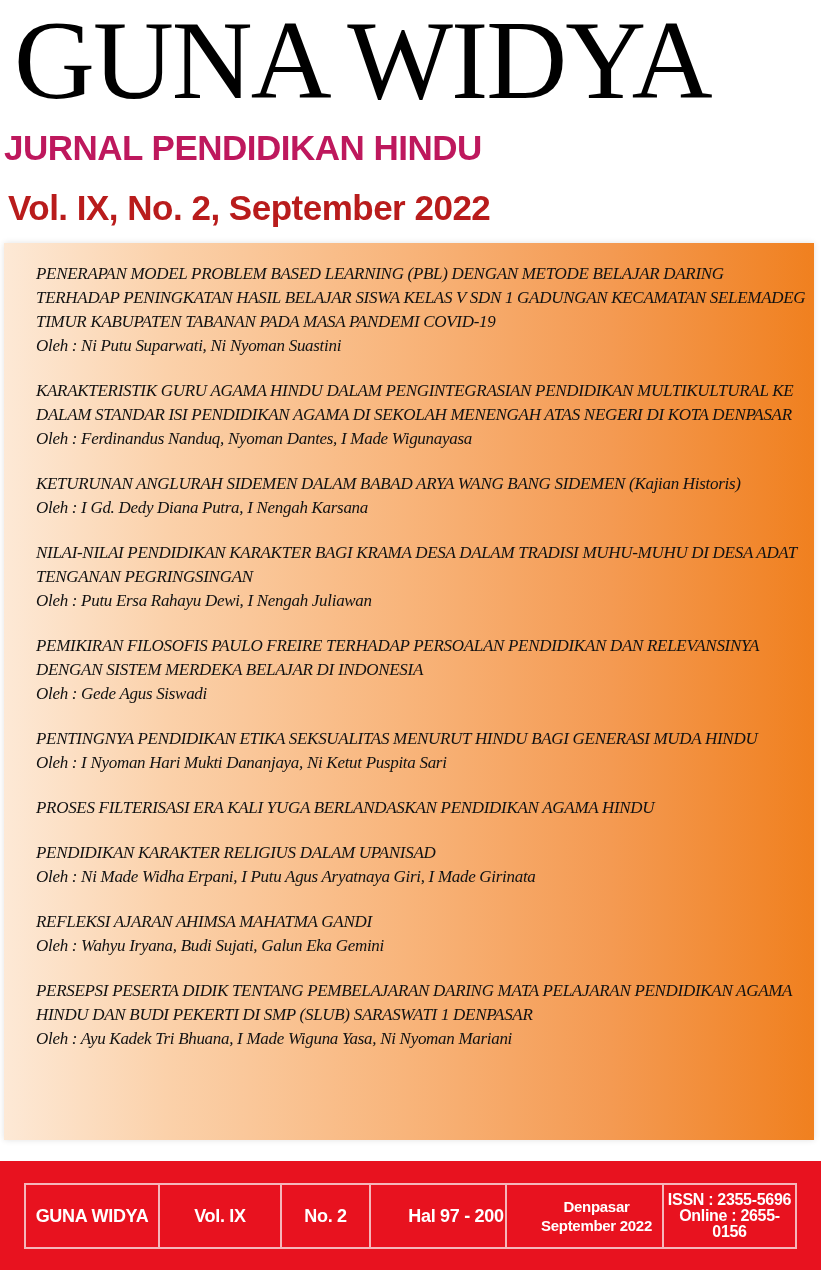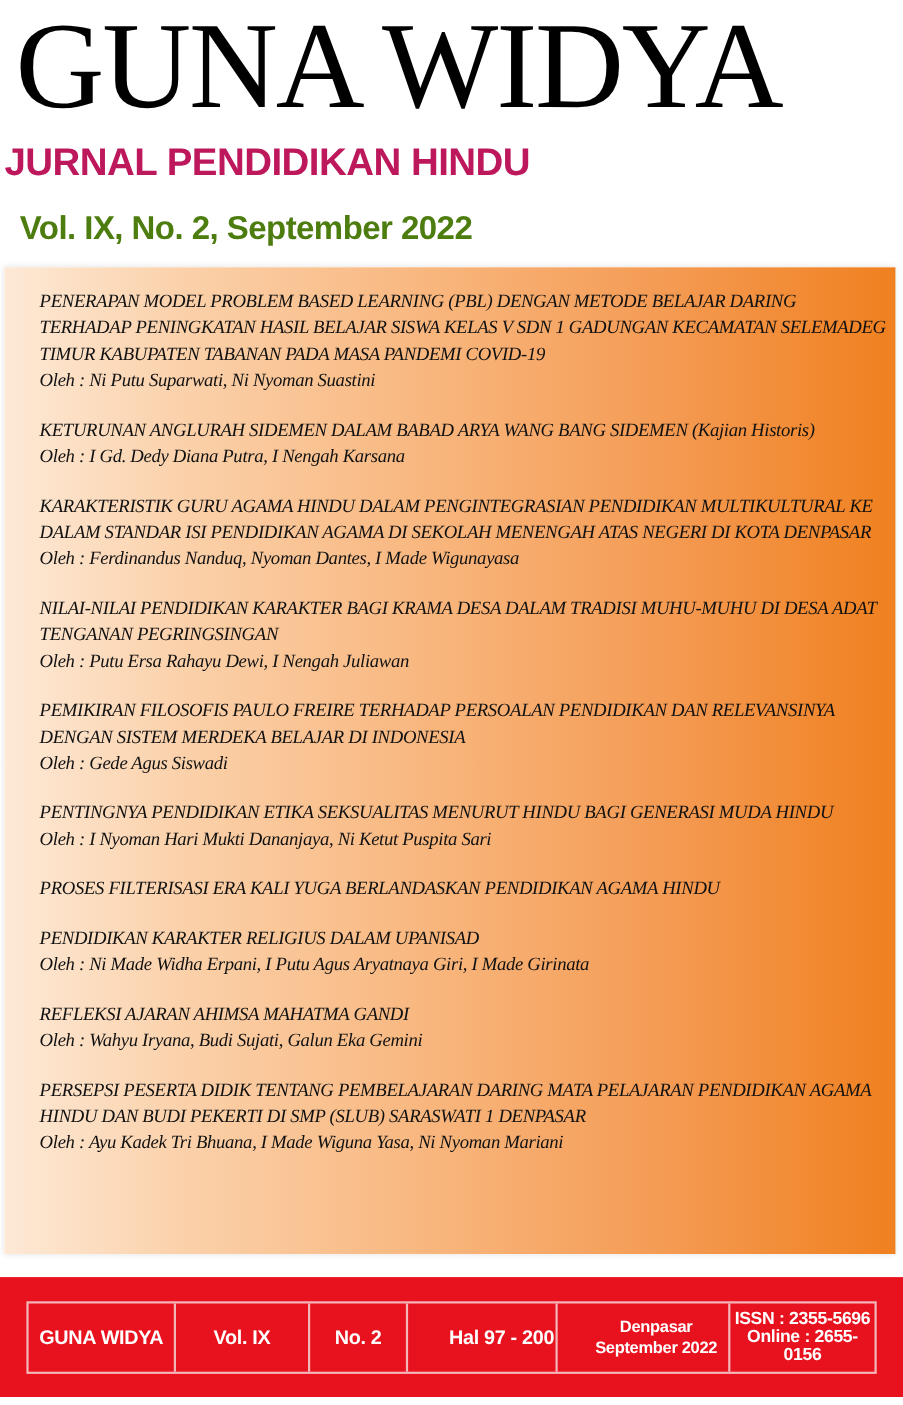--- a/index.html
+++ b/index.html
@@ -15,23 +15,23 @@
       letter-spacing: -2px; white-space: nowrap;
       transform: scaleX(1.0); transform-origin: left top;
     }
     .journal-subtitle {
       position: absolute; left: 4px; top: 128px;
       font-family: "Liberation Sans", sans-serif; font-weight: bold;
       font-size: 35px; line-height: 40px; color: #be185d;
       letter-spacing: -0.5px; white-space: nowrap;
     }
     .issue-line {
-      position: absolute; left: 18px; top: 190px;
+      position: absolute; left: 8px; top: 190px;
       font-family: "Liberation Sans", sans-serif; font-weight: bold;
-      font-size: 30px; line-height: 36px; color: #4d7c0f;
+      font-size: 35px; line-height: 36px; color: #b91c1c;
       letter-spacing: -0.5px; white-space: nowrap;
     }
     .toc-panel {
       position: absolute; left: 4px; top: 243px; width: 810px; height: 897px;
       background: linear-gradient(to right, #fde9d6 0%, #fbd1aa 20%, #f8b47a 50%, #f49a52 75%, #f0801f 100%);
       box-shadow: 0 0 6px rgba(0,0,0,0.12);
     }
     .toc-list {
       position: absolute; left: 36px; top: 262px; width: 770px;
       list-style: none; margin: 0; padding: 0; font-style: italic;
@@ -75,26 +75,26 @@
 <div class="issue-line">Vol. IX, No. 2, September 2022</div>
 
 <div class="toc-panel"></div>
 
 <ul class="toc-list">
   <li class="toc-item">
     <div class="toc-title">PENERAPAN MODEL PROBLEM BASED LEARNING (PBL) DENGAN METODE BELAJAR DARING TERHADAP PENINGKATAN HASIL BELAJAR SISWA KELAS V SDN 1 GADUNGAN KECAMATAN SELEMADEG TIMUR KABUPATEN TABANAN PADA MASA PANDEMI COVID-19</div>
     <div class="toc-authors">Oleh : Ni Putu Suparwati, Ni Nyoman Suastini</div>
   </li>
   <li class="toc-item">
+    <div class="toc-title">KARAKTERISTIK GURU AGAMA HINDU DALAM PENGINTEGRASIAN PENDIDIKAN MULTIKULTURAL KE DALAM STANDAR ISI PENDIDIKAN AGAMA DI SEKOLAH MENENGAH ATAS NEGERI DI KOTA DENPASAR</div>
+    <div class="toc-authors">Oleh : Ferdinandus Nanduq, Nyoman Dantes, I Made Wigunayasa</div>
+  </li>
+  <li class="toc-item">
     <div class="toc-title">KETURUNAN ANGLURAH SIDEMEN DALAM BABAD ARYA WANG BANG SIDEMEN (Kajian Historis)</div>
     <div class="toc-authors">Oleh : I Gd. Dedy Diana Putra, I Nengah Karsana</div>
-  </li>
-  <li class="toc-item">
-    <div class="toc-title">KARAKTERISTIK GURU AGAMA HINDU DALAM PENGINTEGRASIAN PENDIDIKAN MULTIKULTURAL KE DALAM STANDAR ISI PENDIDIKAN AGAMA DI SEKOLAH MENENGAH ATAS NEGERI DI KOTA DENPASAR</div>
-    <div class="toc-authors">Oleh : Ferdinandus Nanduq, Nyoman Dantes, I Made Wigunayasa</div>
   </li>
   <li class="toc-item">
     <div class="toc-title">NILAI-NILAI PENDIDIKAN KARAKTER BAGI KRAMA DESA DALAM TRADISI MUHU-MUHU DI DESA ADAT TENGANAN PEGRINGSINGAN</div>
     <div class="toc-authors">Oleh : Putu Ersa Rahayu Dewi, I Nengah Juliawan</div>
   </li>
   <li class="toc-item">
     <div class="toc-title">PEMIKIRAN FILOSOFIS PAULO FREIRE TERHADAP PERSOALAN PENDIDIKAN DAN RELEVANSINYA DENGAN SISTEM MERDEKA BELAJAR DI INDONESIA</div>
     <div class="toc-authors">Oleh : Gede Agus Siswadi</div>
   </li>
   <li class="toc-item">

